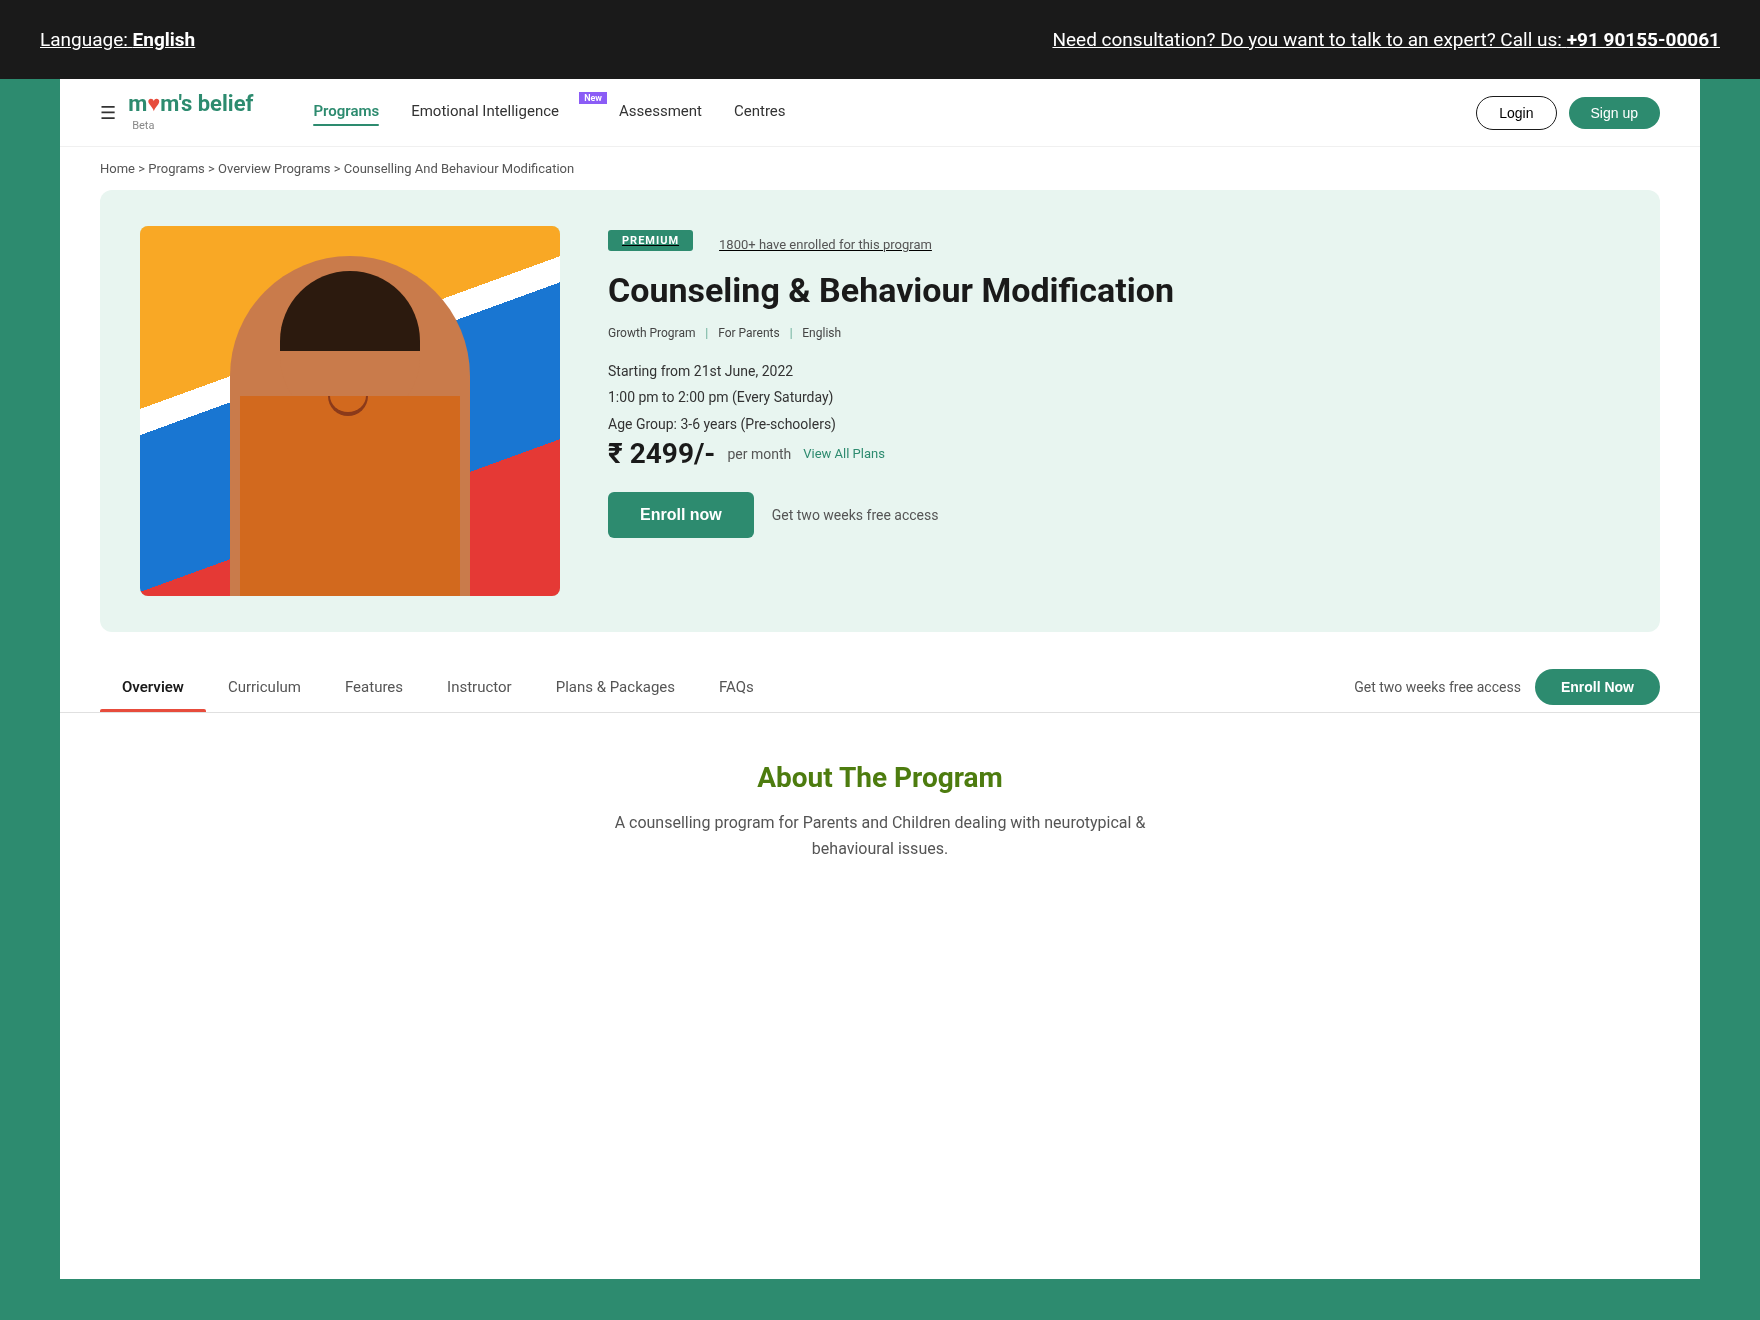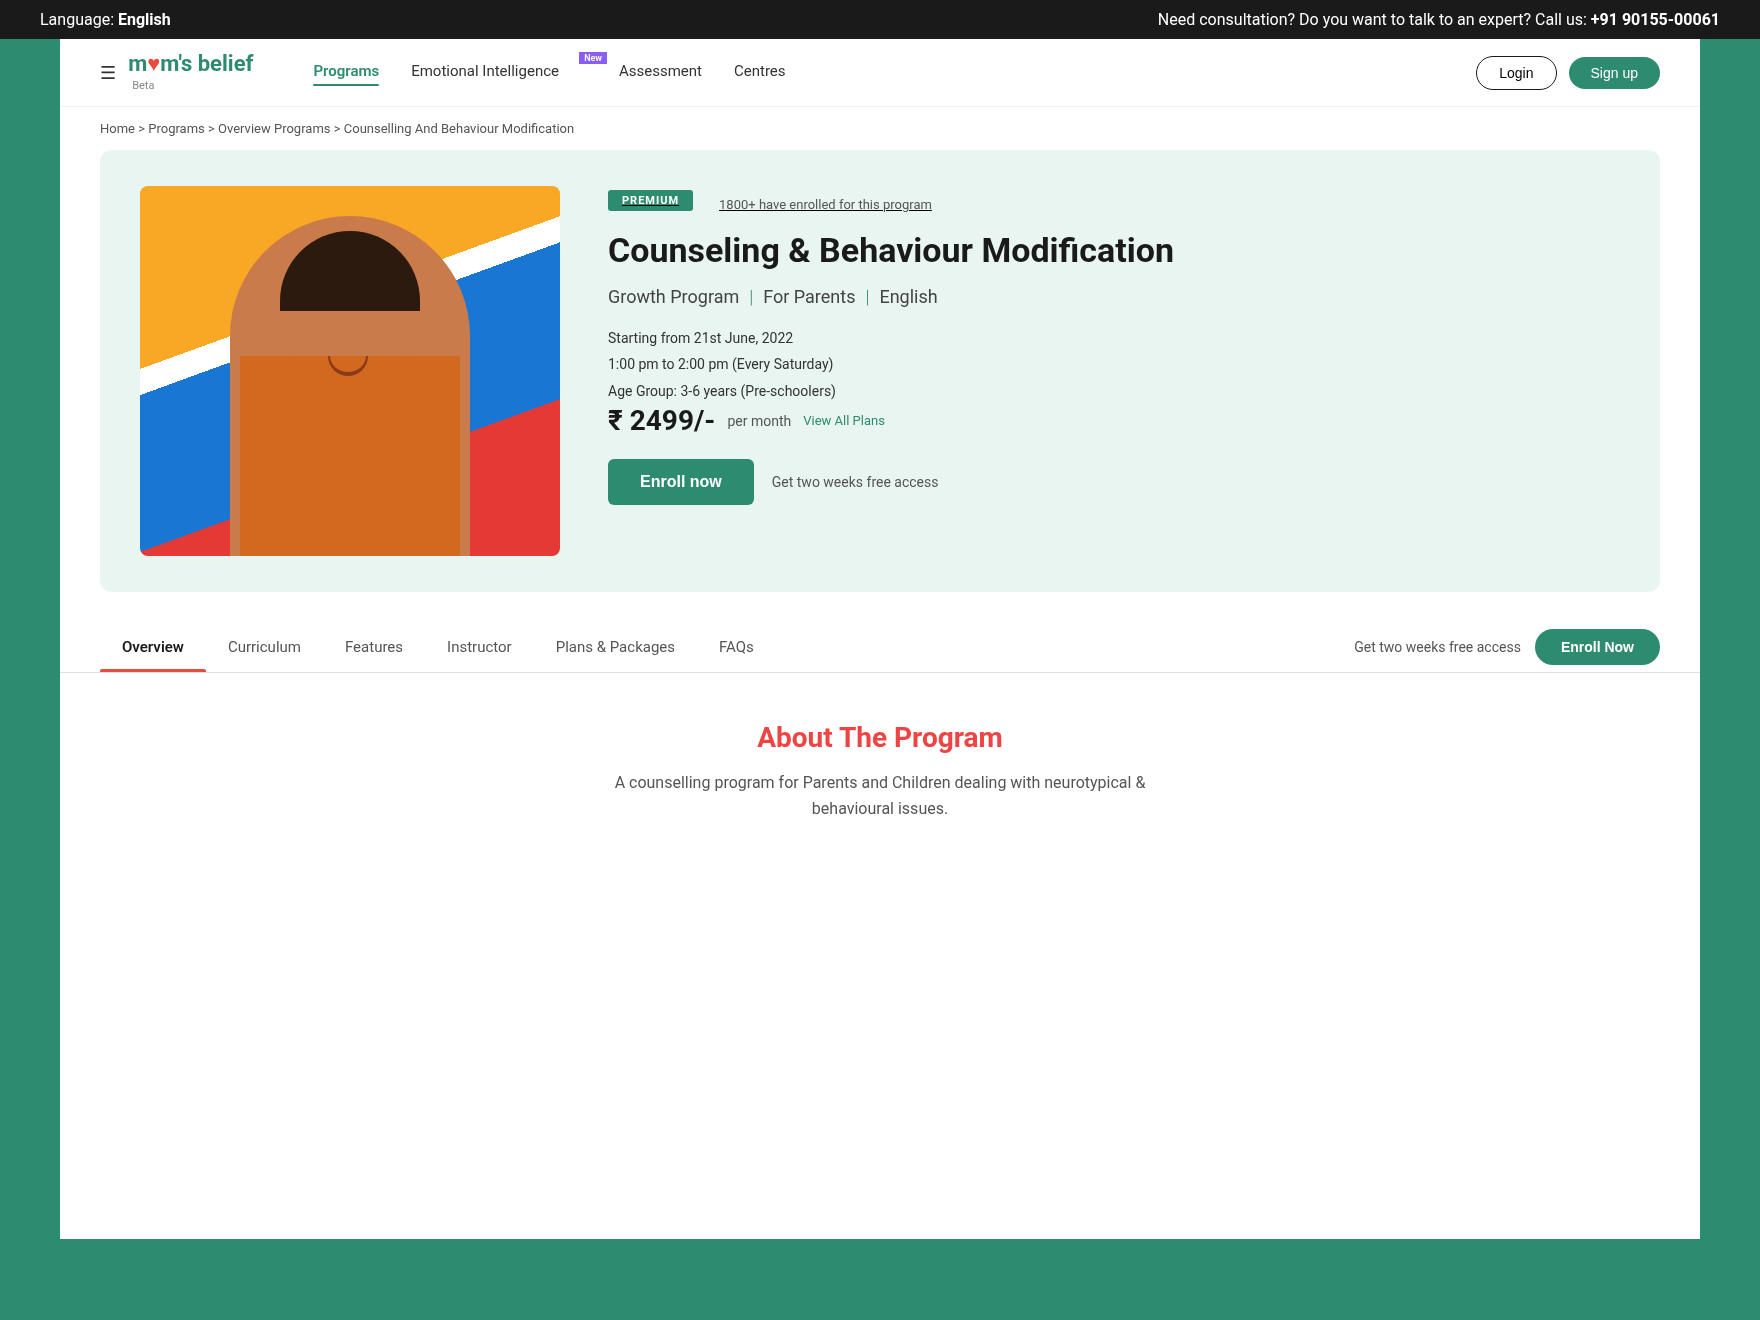--- a/index.html
+++ b/index.html
@@ -6,25 +6,26 @@
     body {
       font-family: -apple-system, BlinkMacSystemFont, 'Segoe UI', Roboto, sans-serif;
       background-color: #2d8b6f;
       min-height: 100vh;
     }
 
     
     .top-bar {
       background: #1a1a1a;
       color: #fff;
-      font-size: 16px;
-      padding: 10px 40px;
+      font-size: 19px;
+      padding: 28px 40px;
       display: flex;
       justify-content: space-between;
       align-items: center;
+      text-decoration: underline;
     }
 
     
     .main-wrapper {
       background: #fff;
       margin: 0 60px;
       border-radius: 0;
       min-height: 1200px;
     }
 
@@ -205,21 +206,21 @@
       font-weight: 700;
       color: #1a1a1a;
       line-height: 1.25;
       margin: 10px 0 14px;
     }
 
     .program-meta {
       display: flex;
       align-items: center;
       gap: 0;
-      font-size: 18px;
+      font-size: 12px;
       color: #444;
       margin-bottom: 18px;
     }
 
     .meta-divider {
       color: #2d8b6f;
       margin: 0 10px;
       font-weight: 300;
     }
 
@@ -341,21 +342,21 @@
 
     
     .about-section {
       padding: 48px 40px 40px;
       text-align: center;
     }
 
     .about-title {
       font-size: 28px;
       font-weight: 700;
-      color: #ef4444;
+      color: #4d7c0f;
       margin-bottom: 16px;
     }
 
     .about-desc {
       font-size: 16px;
       color: #555;
       line-height: 1.6;
       max-width: 560px;
       margin: 0 auto;
     }

